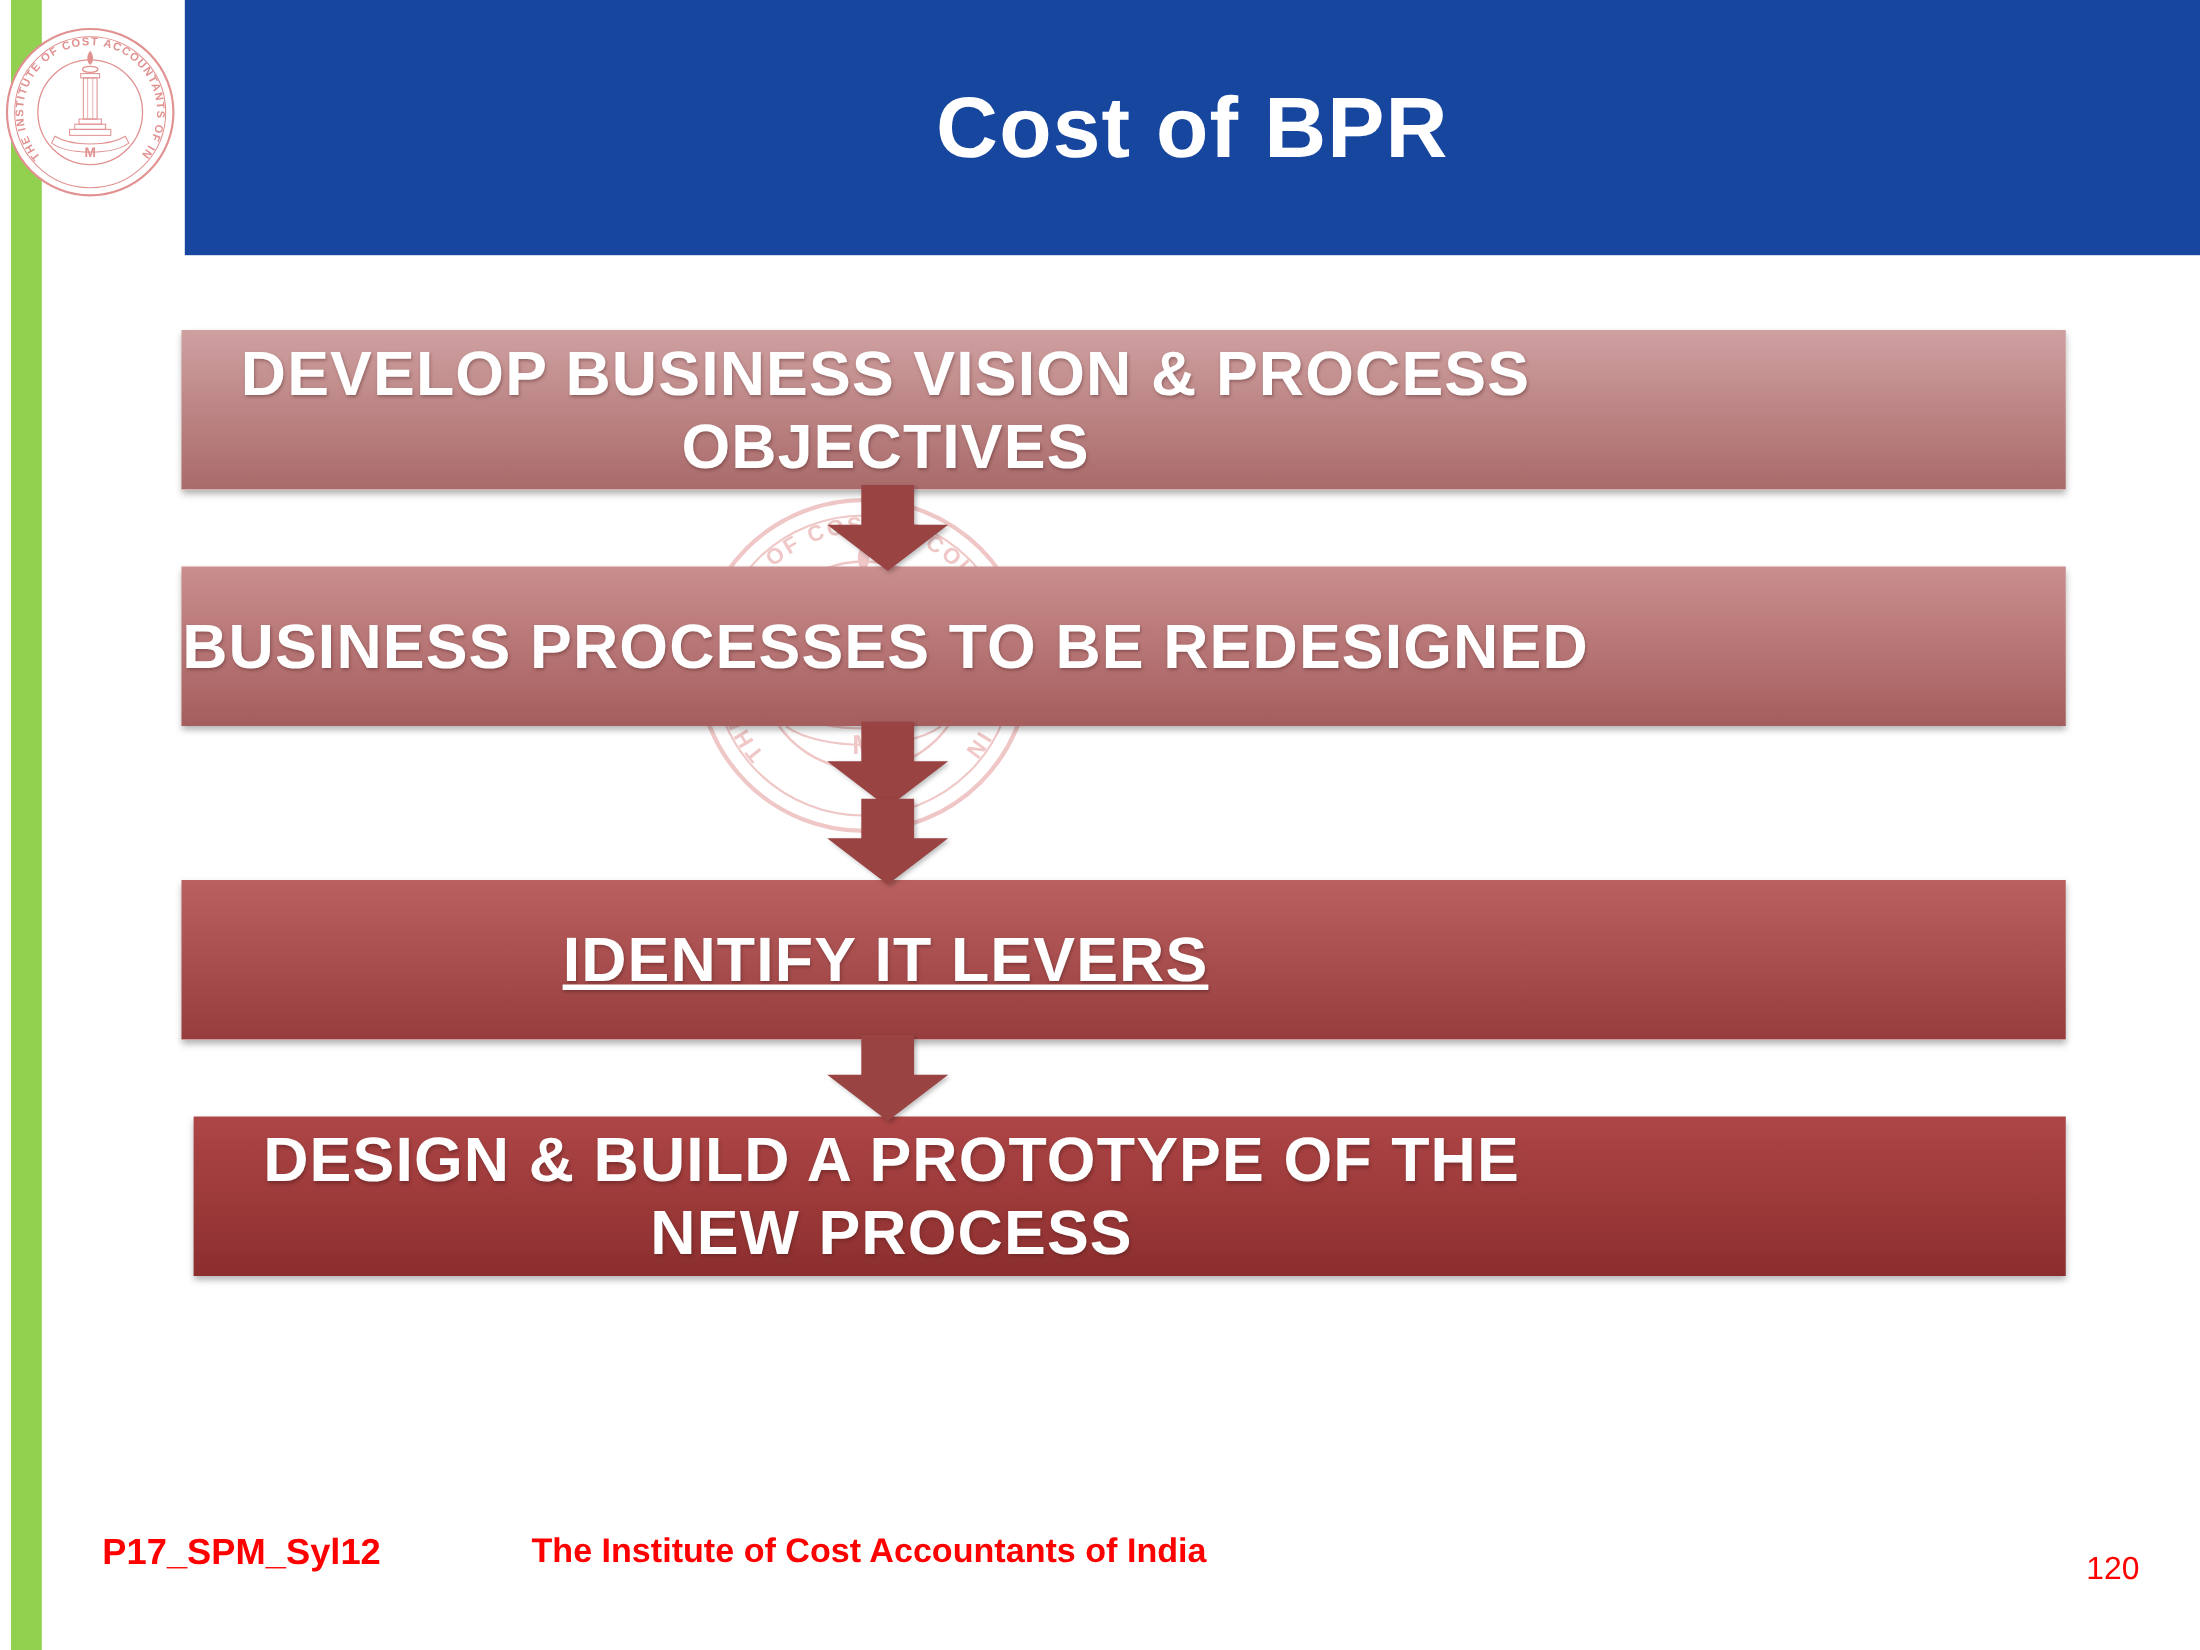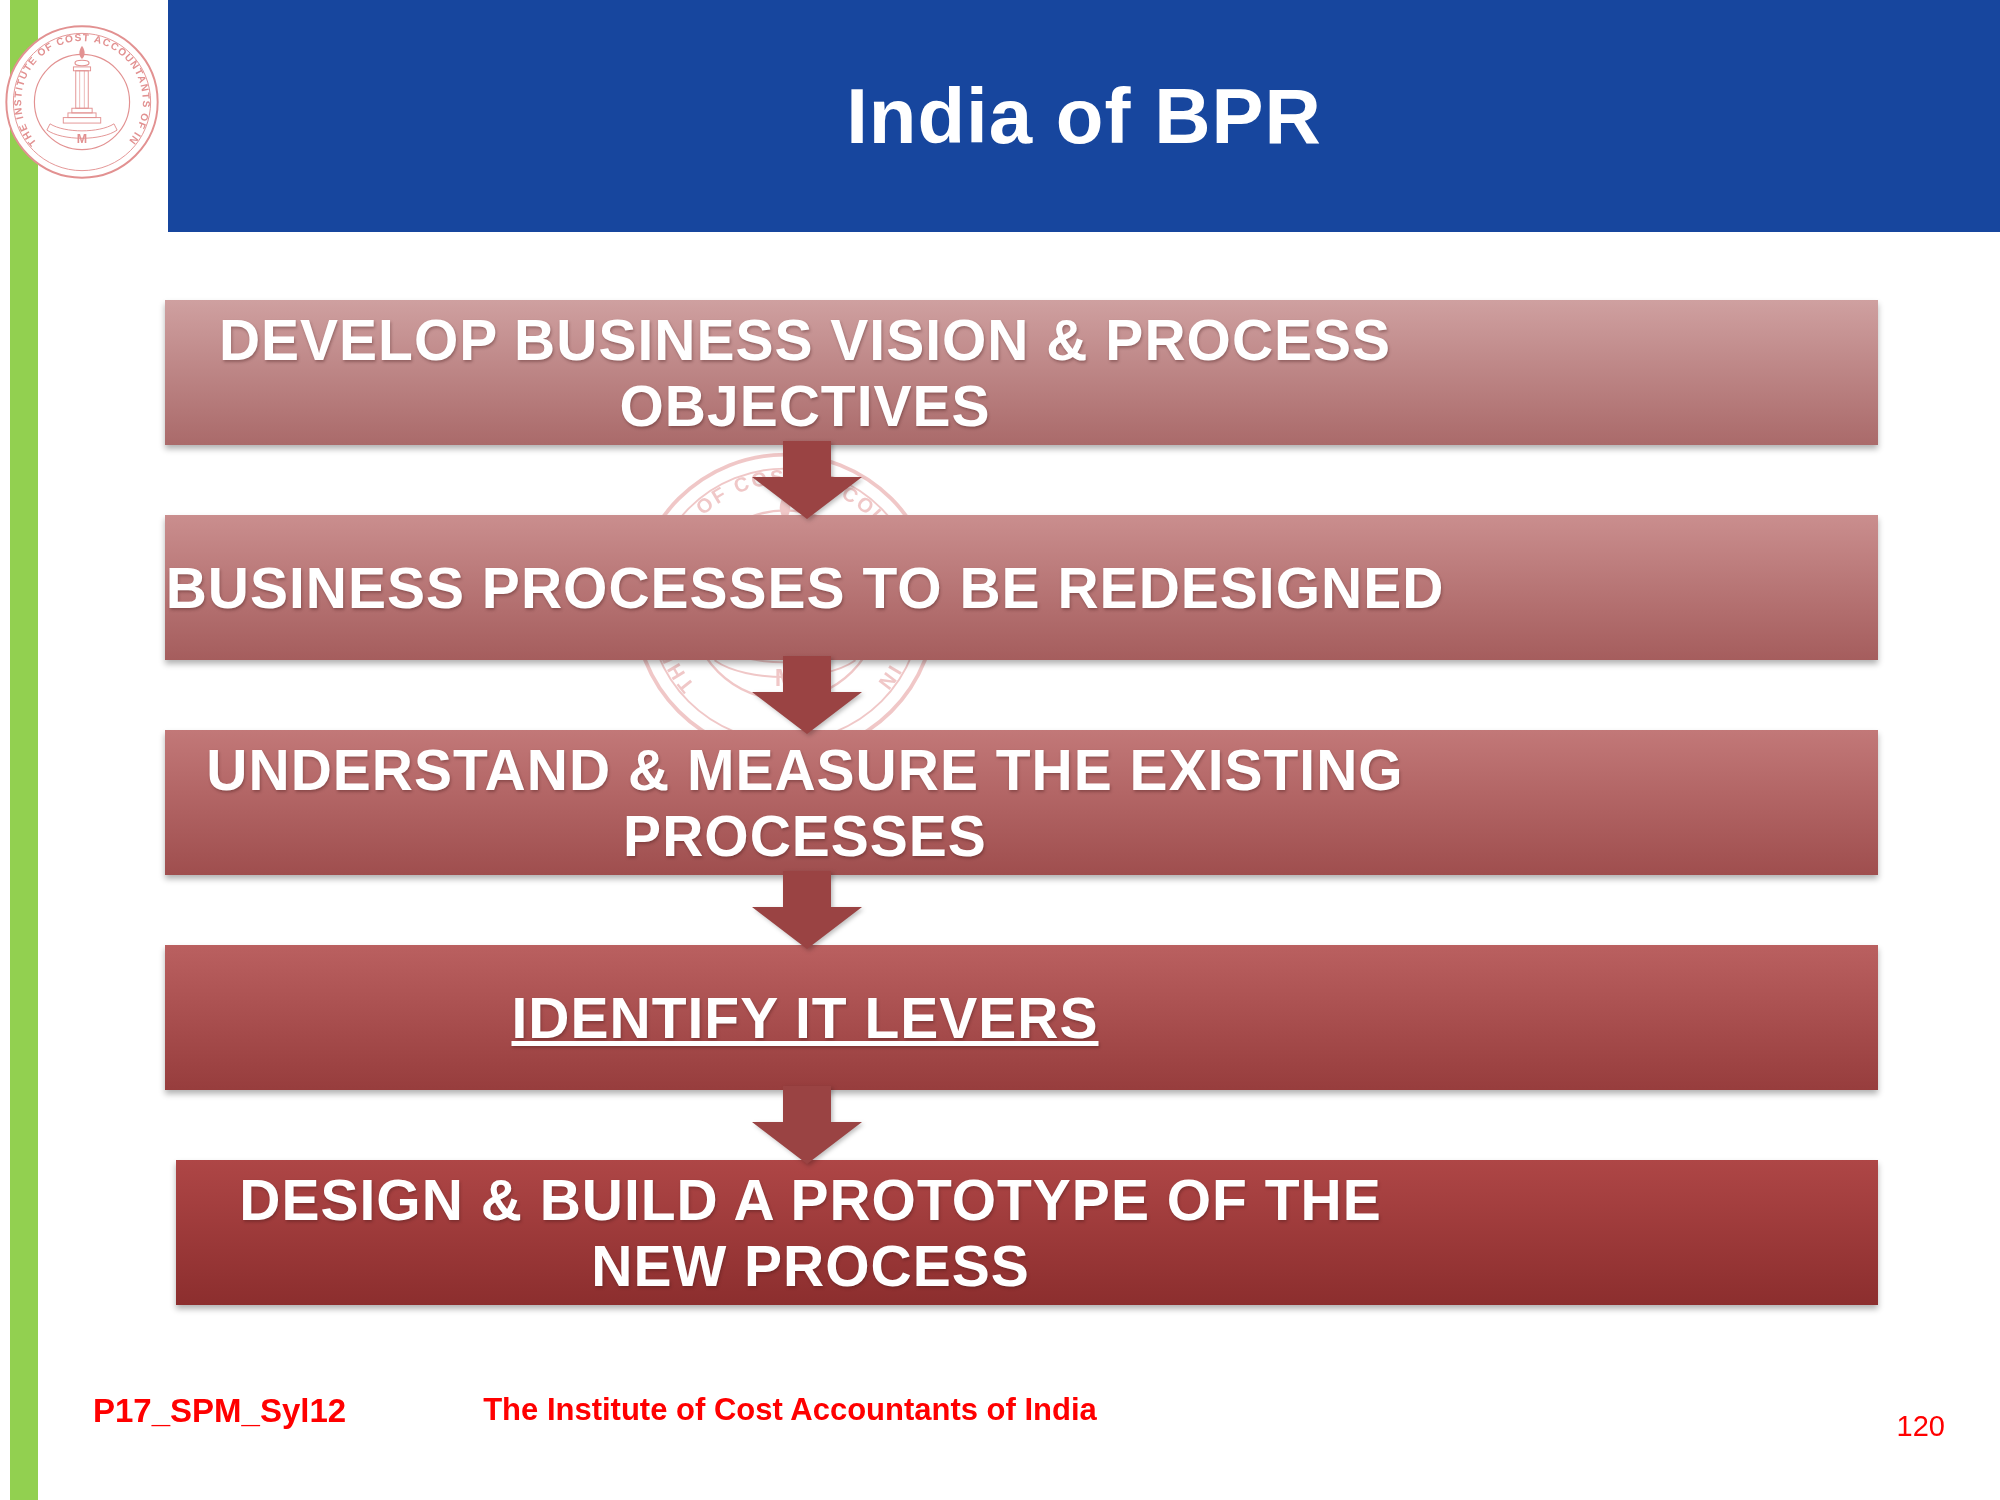--- a/index.html
+++ b/index.html
@@ -106,21 +106,21 @@
   </symbol>
 </svg>
 
 <div class="stripe"></div>
 
 <svg class="watermark" viewBox="0 0 200 200">
   <use href="#seal"></use>
 </svg>
 
 <div class="banner">
-  <div class="slide-title">India of BPR</div>
+  <div class="slide-title">Cost of BPR</div>
 </div>
 
 <svg class="logo-corner" viewBox="0 0 200 200">
   <use href="#seal"></use>
 </svg>
 
 <div class="steps">
 
   <div class="step s1">
     <span>DEVELOP BUSINESS VISION &amp; PROCESS OBJECTIVES</span>
@@ -133,23 +133,20 @@
 
   <div class="step s2">
     <span>BUSINESS PROCESSES TO BE REDESIGNED</span>
   </div>
   <div class="gap">
     <svg width="116" height="80" viewBox="0 0 116 80">
       <polygon points="34,0 82,0 82,36 113,36 58,78 3,36 34,36" fill="var(--arrow_red, #9a4343)"></polygon>
     </svg>
   </div>
 
-  <div class="step s3">
-    <span>UNDERSTAND &amp; MEASURE THE EXISTING PROCESSES</span>
-  </div>
   <div class="gap">
     <svg width="116" height="80" viewBox="0 0 116 80">
       <polygon points="34,0 82,0 82,36 113,36 58,78 3,36 34,36" fill="var(--arrow_red, #9a4343)"></polygon>
     </svg>
   </div>
 
   <div class="step s4">
     <span>IDENTIFY IT LEVERS</span>
   </div>
   <div class="gap">

